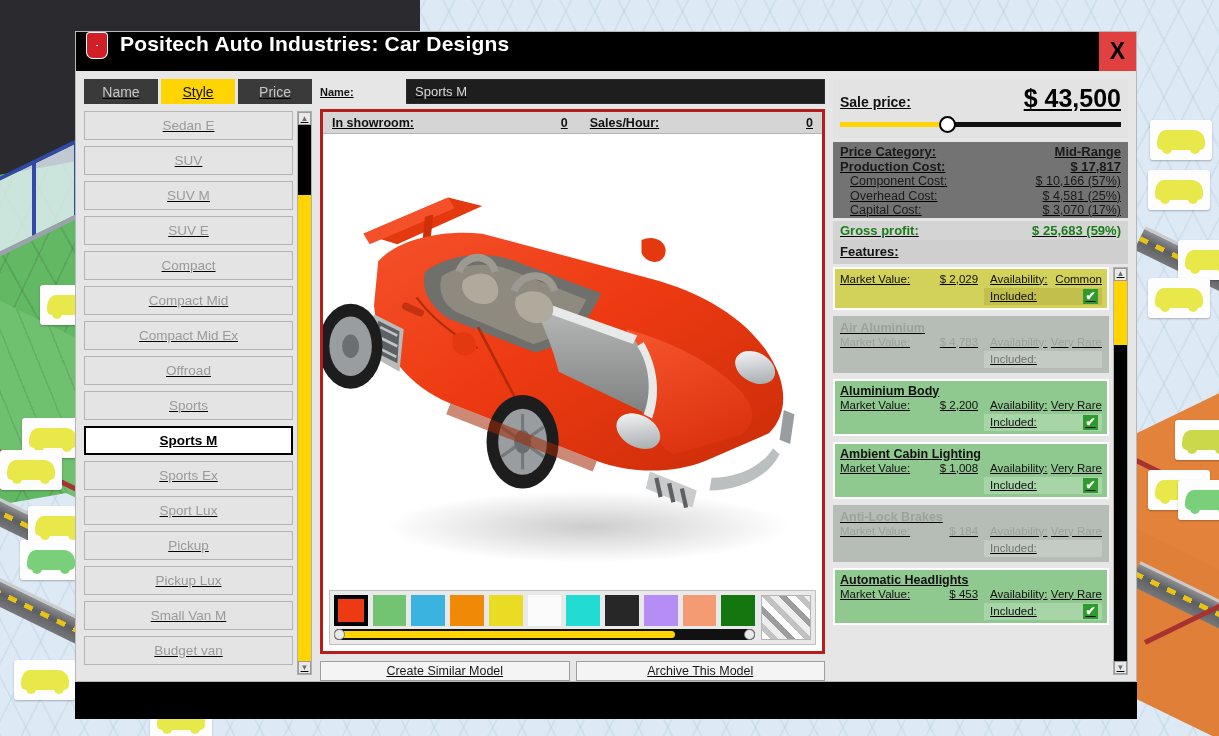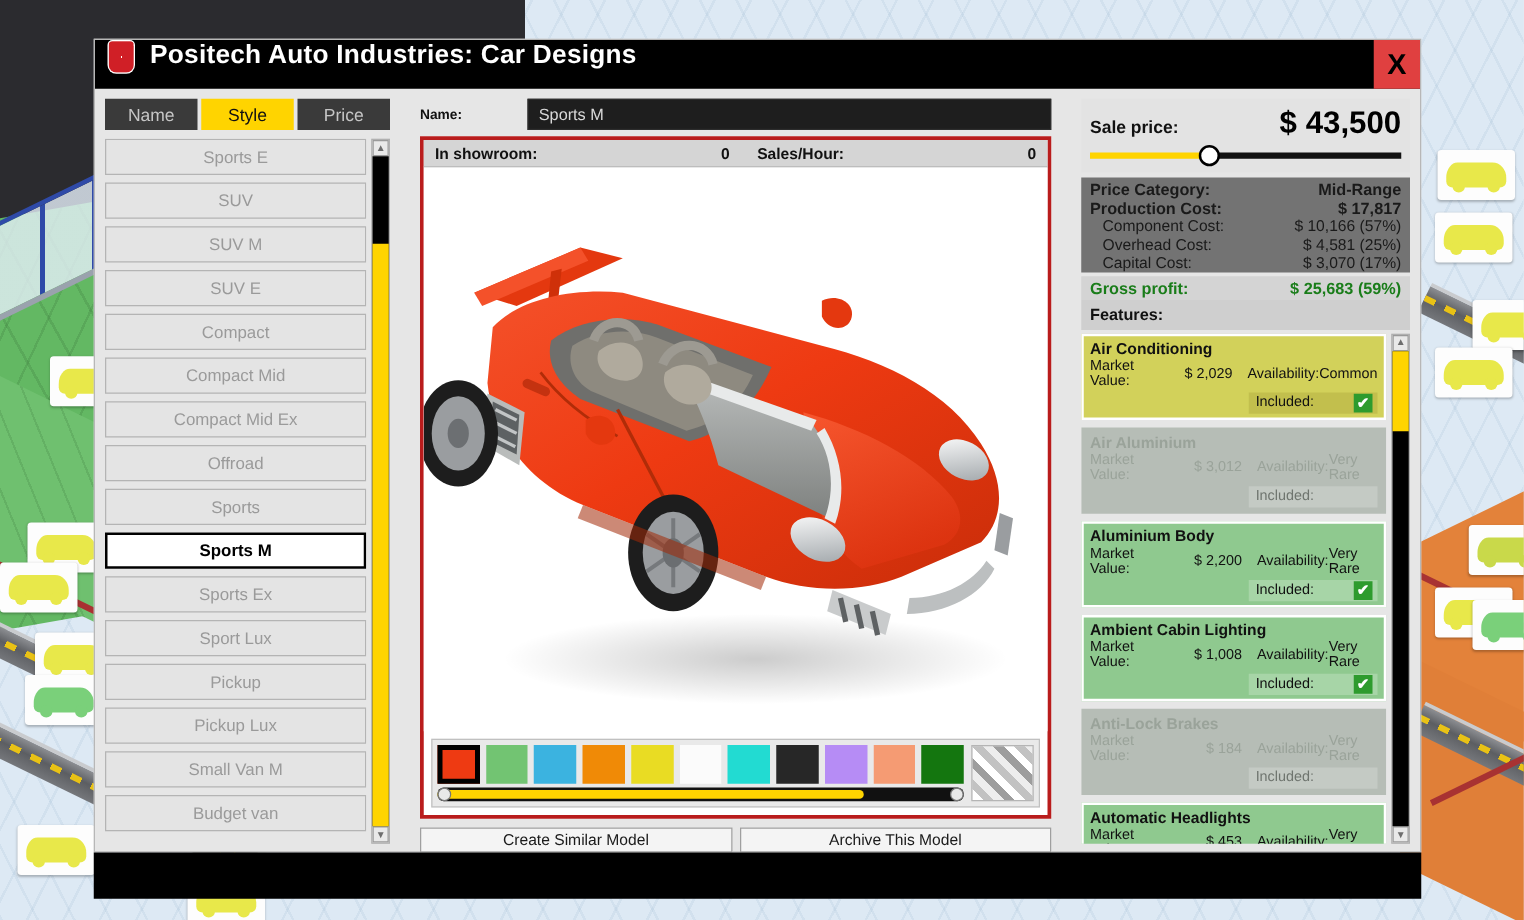--- a/index.html
+++ b/index.html
@@ -112,21 +112,21 @@
   #title {
     color: #fff; font-size: 21px; font-weight: bold; letter-spacing: .2px;
   }
   #close-btn {
     position: absolute; right: 0; top: 0; width: 37px; height: 39px;
     background: #e04040; color: #000; font-size: 23px; font-weight: bold;
     display: flex; align-items: center; justify-content: center;
     cursor: pointer; border: none; font-family: "Liberation Sans", sans-serif;
   }
 
-  #body { position: relative; height: 612px; padding: 8px; display: flex; gap: 24px; }
+  #body { position: relative; height: 612px; padding: 8px; display: flex; gap: 8px; text-decoration: underline; }
 
   
   #left-col { width: 228px; display: flex; flex-direction: column; }
   #tabs { display: flex; gap: 3px; margin-bottom: 7px; }
   .tab {
     height: 25px; flex: 1; background: #3a3a3a; color: #c6c6c6;
     display:flex; align-items:center; justify-content:center;
     font-size: 14px; cursor: pointer; user-select: none;
   }
   .tab.active { background: #ffd400; color: #111; }
@@ -361,21 +361,21 @@
 
     <div id="left-col">
       <div id="tabs">
         <div class="tab">Name</div>
         <div class="tab active">Style</div>
         <div class="tab">Price</div>
       </div>
 
       <div id="model-area">
         <div id="model-list">
-          <div class="model-item">Sports E</div>
+          <div class="model-item">Sedan E</div>
           <div class="model-item">SUV</div>
           <div class="model-item">SUV M</div>
           <div class="model-item">SUV E</div>
           <div class="model-item">Compact</div>
           <div class="model-item">Compact Mid</div>
           <div class="model-item">Compact Mid Ex</div>
           <div class="model-item">Offroad</div>
           <div class="model-item">Sports</div>
           <div class="model-item selected">Sports M</div>
           <div class="model-item">Sports Ex</div>
@@ -602,38 +602,37 @@
         <span class="k">Gross profit:</span>
         <span class="v">$ 25,683 (59%)</span>
       </div>
 
       <div id="features-label">Features:</div>
 
       <div id="features-area">
         <div id="features-list">
 
           <div class="feature highlight">
-            <div class="fname">Air Conditioning</div>
             <div class="frow">
               <span class="mv-label">Market Value:</span>
               <span class="mv-val">$ 2,029</span>
               <span class="av-label">Availability:</span>
               <span class="av-val">Common</span>
             </div>
             <div class="incl-bar">
               <span>Included:</span>
               <span class="check">✔</span>
             </div>
           </div>
 
           <div class="feature excluded">
             <div class="fname">Air Aluminium</div>
             <div class="frow">
               <span class="mv-label">Market Value:</span>
-              <span class="mv-val">$ 3,012</span>
+              <span class="mv-val">$ 4,783</span>
               <span class="av-label">Availability:</span>
               <span class="av-val">Very Rare</span>
             </div>
             <div class="incl-bar">
               <span>Included:</span>
             </div>
           </div>
 
           <div class="feature included">
             <div class="fname">Aluminium Body</div>

